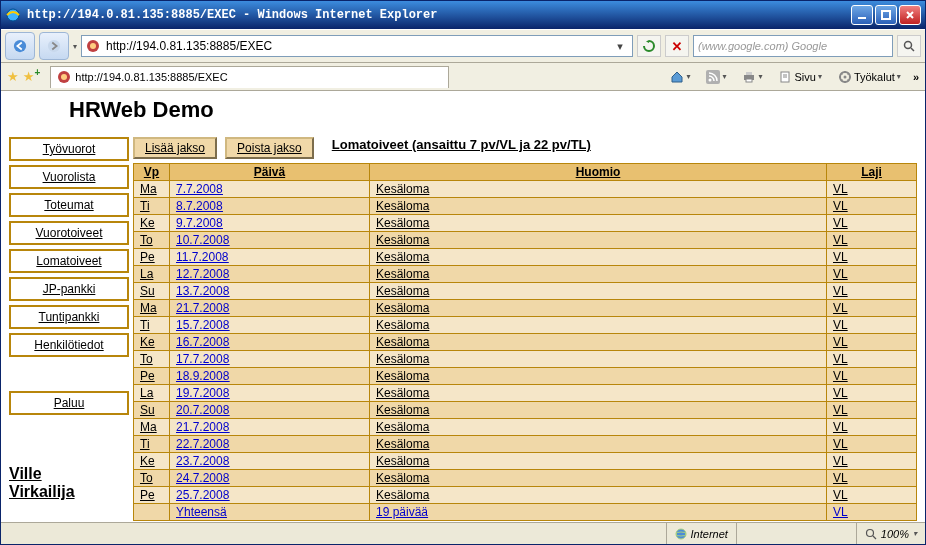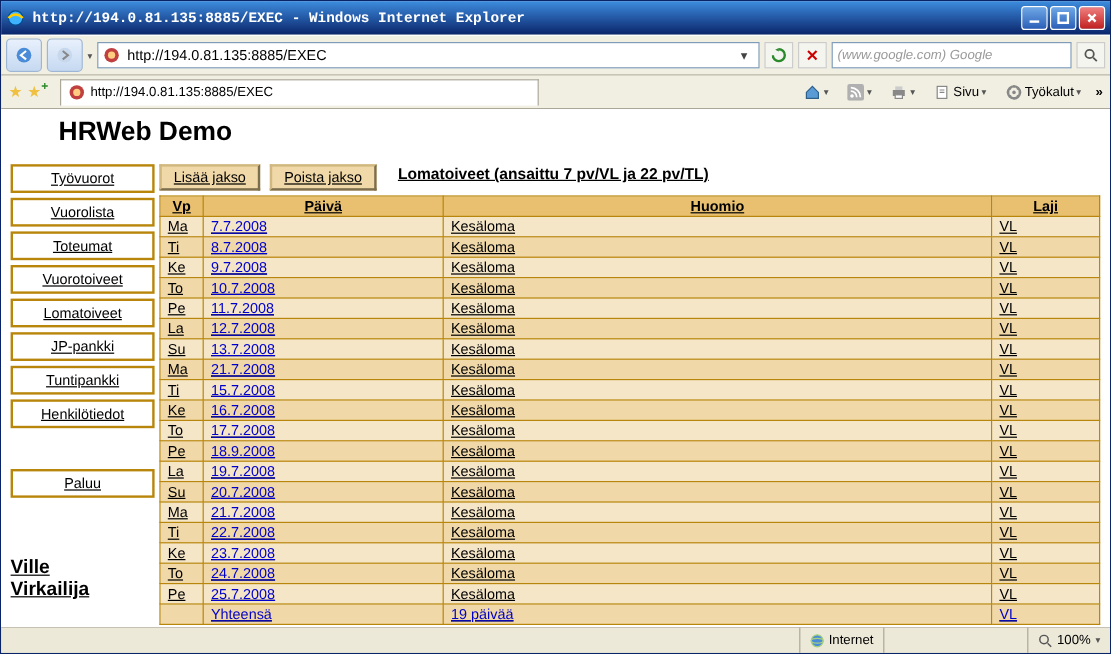--- a/index.html
+++ b/index.html
@@ -33,38 +33,38 @@
   .tab { margin-left: 12px; height: 22px; background: #fff; border: 1px solid #aca899; border-bottom: none; padding: 2px 220px 2px 6px; display: flex; align-items: center; font-size: 11px; }
   .tab .favicon { width: 14px; height: 14px; margin-right: 4px; }
   .tb2-right { margin-left: auto; display: flex; align-items: center; gap: 8px; }
   .ico-btn { display: flex; align-items: center; gap: 2px; padding: 2px 4px; }
   .ico-btn svg { width: 14px; height: 14px; }
   .dd-arrow { font-size: 8px; color: #555; }
   .content { flex: 1; background: #fff; overflow: auto; position: relative; }
   .page { display: flex; text-decoration: underline; }
   .sidebar { width: 130px; padding: 4px 4px 4px 8px; }
   .main { flex: 1; padding: 4px 8px 4px 2px; }
-  .app-title { font-size: 22px; font-weight: bold; font-family: Verdana, sans-serif; padding: 6px 0 10px 48px; }
+  .app-title { font-size: 22px; font-weight: bold; font-family: Verdana, sans-serif; padding: 6px 0 10px 68px; }
   .side-btn { width: 120px; height: 24px; background: #fff; border: 2px solid #b8860b; margin-bottom: 4px; display: flex; align-items: center; justify-content: center; font-size: 12px; cursor: pointer; }
   .side-spacer { height: 30px; }
   .user-name { font-size: 16px; font-weight: bold; font-family: Verdana, sans-serif; margin-top: 50px; }
   .action-row { display: flex; align-items: flex-start; gap: 8px; margin-bottom: 4px; }
   .action-btn { height: 22px; background: #f0d8a8; border: 2px outset #d0b880; padding: 2px 10px; font-size: 12px; cursor: pointer; }
   .action-label { font-weight: bold; font-size: 13px; margin-left: 10px; }
   table.data { width: 100%; border-collapse: collapse; font-size: 12px; }
   table.data th { background: #e8c070; border: 1px solid #b8860b; padding: 1px 4px; font-weight: bold; }
   table.data td { border: 1px solid #b8860b; padding: 1px 6px; }
   table.data tr.odd td { background: #f5e6c8; }
   table.data tr.even td { background: #f0d8a8; }
   .col-vp { width: 36px; }
   .col-date { width: 200px; }
   .col-laji { width: 90px; }
   a.dl { color: #0000cc; text-decoration: underline; }
   .statusbar { height: 22px; background: #ece9d8; border-top: 1px solid #aca899; display: flex; align-items: center; font-size: 11px; }
-  .statusbar .sb-sec { border-left: 1px solid #aca899; height: 100%; display: flex; align-items: center; padding: 0 8px; gap: 4px; }
+  .statusbar .sb-sec { border-left: 1px solid #aca899; height: 100%; display: flex; align-items: center; padding: 0 8px; gap: 4px; font-style: italic; }
   .sb-flex { flex: 1; }
   .zoom { margin-left: auto; }
   .globe { width: 12px; height: 12px; }
   .chevrons { font-size: 11px; font-weight: bold; }
 </style>
 </head>
 <body>
 
 <div class="window">
 

